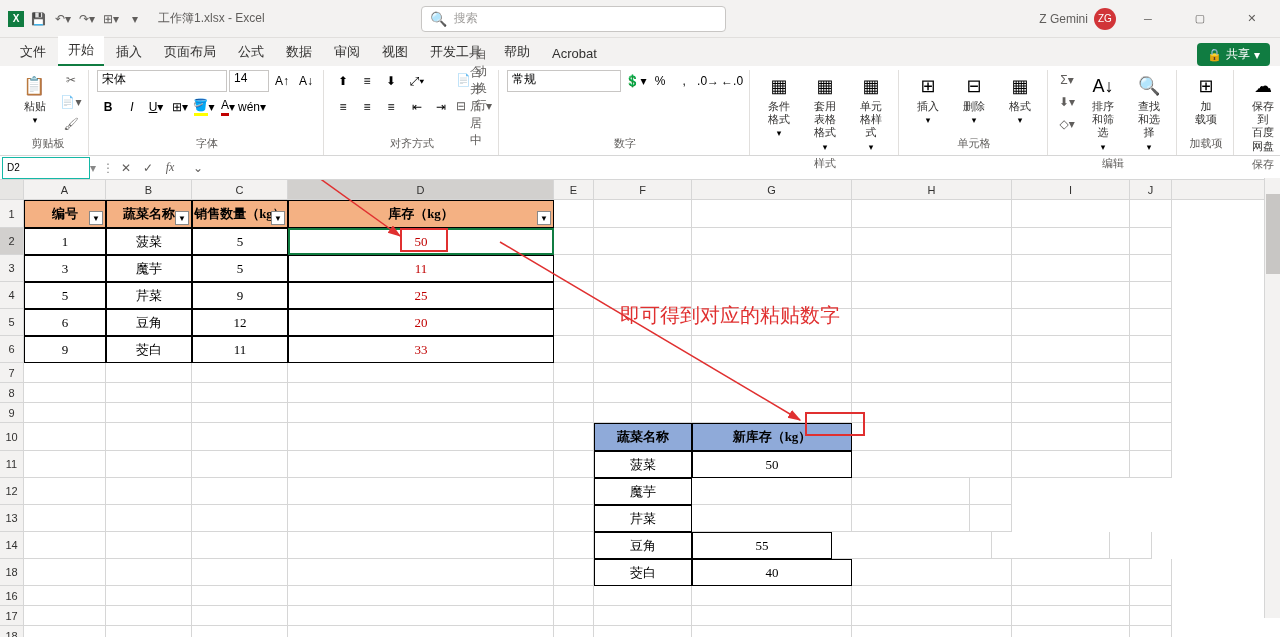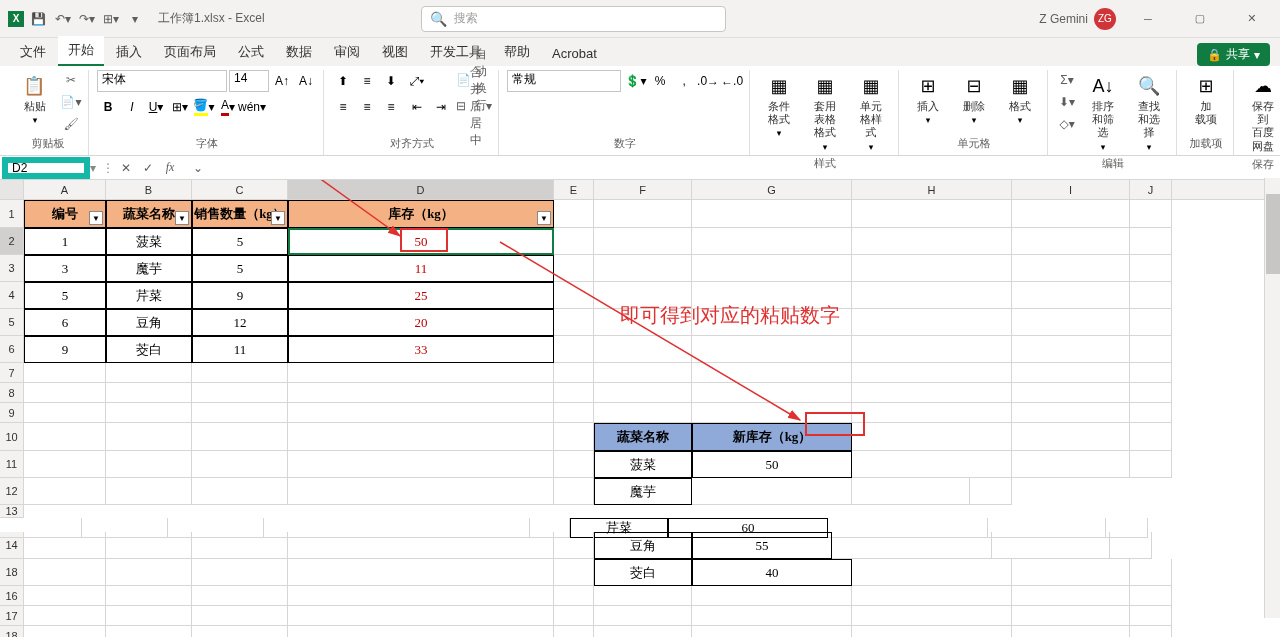--- a/index.html
+++ b/index.html
@@ -32,21 +32,21 @@
     .small-col { display: flex; flex-direction: column; gap: 2px; }
     .small-btn { width: 22px; height: 20px; display: flex; align-items: center; justify-content: center; cursor: pointer; font-size: 12px; color: #605e5c; }
     .font-select { height: 22px; border: 1px solid #c8c6c4; font-size: 12px; padding: 0 16px 0 4px; background: #fff; position: relative; }
     .font-name { width: 130px; }
     .font-size { width: 40px; }
     .row-btns { display: flex; gap: 2px; }
     .mini { width: 22px; height: 22px; display: flex; align-items: center; justify-content: center; border: 1px solid transparent; cursor: pointer; font-size: 12px; }
     .color-line { border-bottom: 3px solid; padding-bottom: 1px; }
     
     .name-formula { height: 24px; display: flex; align-items: center; border-bottom: 1px solid #d6d6d6; background: #fff; }
-    .name-box { width: 88px; height: 22px; border: 6px solid #14b8a6; padding: 0 4px; font-size: 12px; display: flex; align-items: center; margin-left: 2px; }
+    .name-box { width: 88px; height: 22px; border: 1px solid #14b8a6; padding: 0 4px; font-size: 10px; display: flex; align-items: center; margin-left: 2px; }
     .fx-btns { display: flex; gap: 2px; margin: 0 6px; align-items: center; }
     .fx-btn { width: 20px; height: 20px; display: flex; align-items: center; justify-content: center; color: #605e5c; cursor: pointer; }
     .fx-label { font-style: italic; font-family: serif; }
     .formula-input { flex: 1; height: 22px; padding: 0 4px; font-size: 12px; display: flex; align-items: center; position: relative; }
     .formula-highlight { position: absolute; border: 2px solid #e03030; left: -4px; top: -2px; width: 140px; height: 24px; pointer-events: none; }
     .expand-formula { width: 24px; display: flex; align-items: center; justify-content: center; color: #605e5c; cursor: pointer; }
     
     .grid-area { position: relative; overflow: hidden; height: 457px; }
     .col-headers { display: flex; height: 20px; background: #f3f2f1; border-bottom: 1px solid #d6d6d6; }
     .corner { width: 24px; border-right: 1px solid #d6d6d6; background: #e7e6e4; }
@@ -490,30 +490,29 @@
           <div class="cell" style="width: 86px;"></div>
           <div class="cell" style="width: 96px;"></div>
           <div class="cell" style="width: 266px;"></div>
           <div class="cell" style="width: 40px;"></div>
           <div class="cell datacell" style="width: 98px;">魔芋</div>
           <div class="cell" style="width: 160px;"></div>
           <div class="cell" style="width: 118px;"></div>
           <div class="cell" style="width: 42px;"></div>
         </div>
       </div>
-      <div class="row-wrap" style="height: 27px; flex-direction: column;">
+      <div class="row-wrap" style="height: 27px;">
         <div class="row-h">13</div>
         <div class="cells-row">
           <div class="cell" style="width: 82px;"></div>
           <div class="cell" style="width: 86px;"></div>
           <div class="cell" style="width: 96px;"></div>
           <div class="cell" style="width: 266px;"></div>
           <div class="cell" style="width: 40px;"></div>
           <div class="cell datacell" style="width: 98px;">芹菜</div>
-          <div class="cell datacell" style="width: 160px;">60</div>
           <div class="cell" style="width: 160px;"></div>
           <div class="cell" style="width: 118px;"></div>
           <div class="cell" style="width: 42px;"></div>
         </div>
       </div>
       <div class="row-wrap" style="height: 27px;">
         <div class="row-h">14</div>
         <div class="cells-row">
           <div class="cell" style="width: 82px;"></div>
           <div class="cell" style="width: 86px;"></div>

